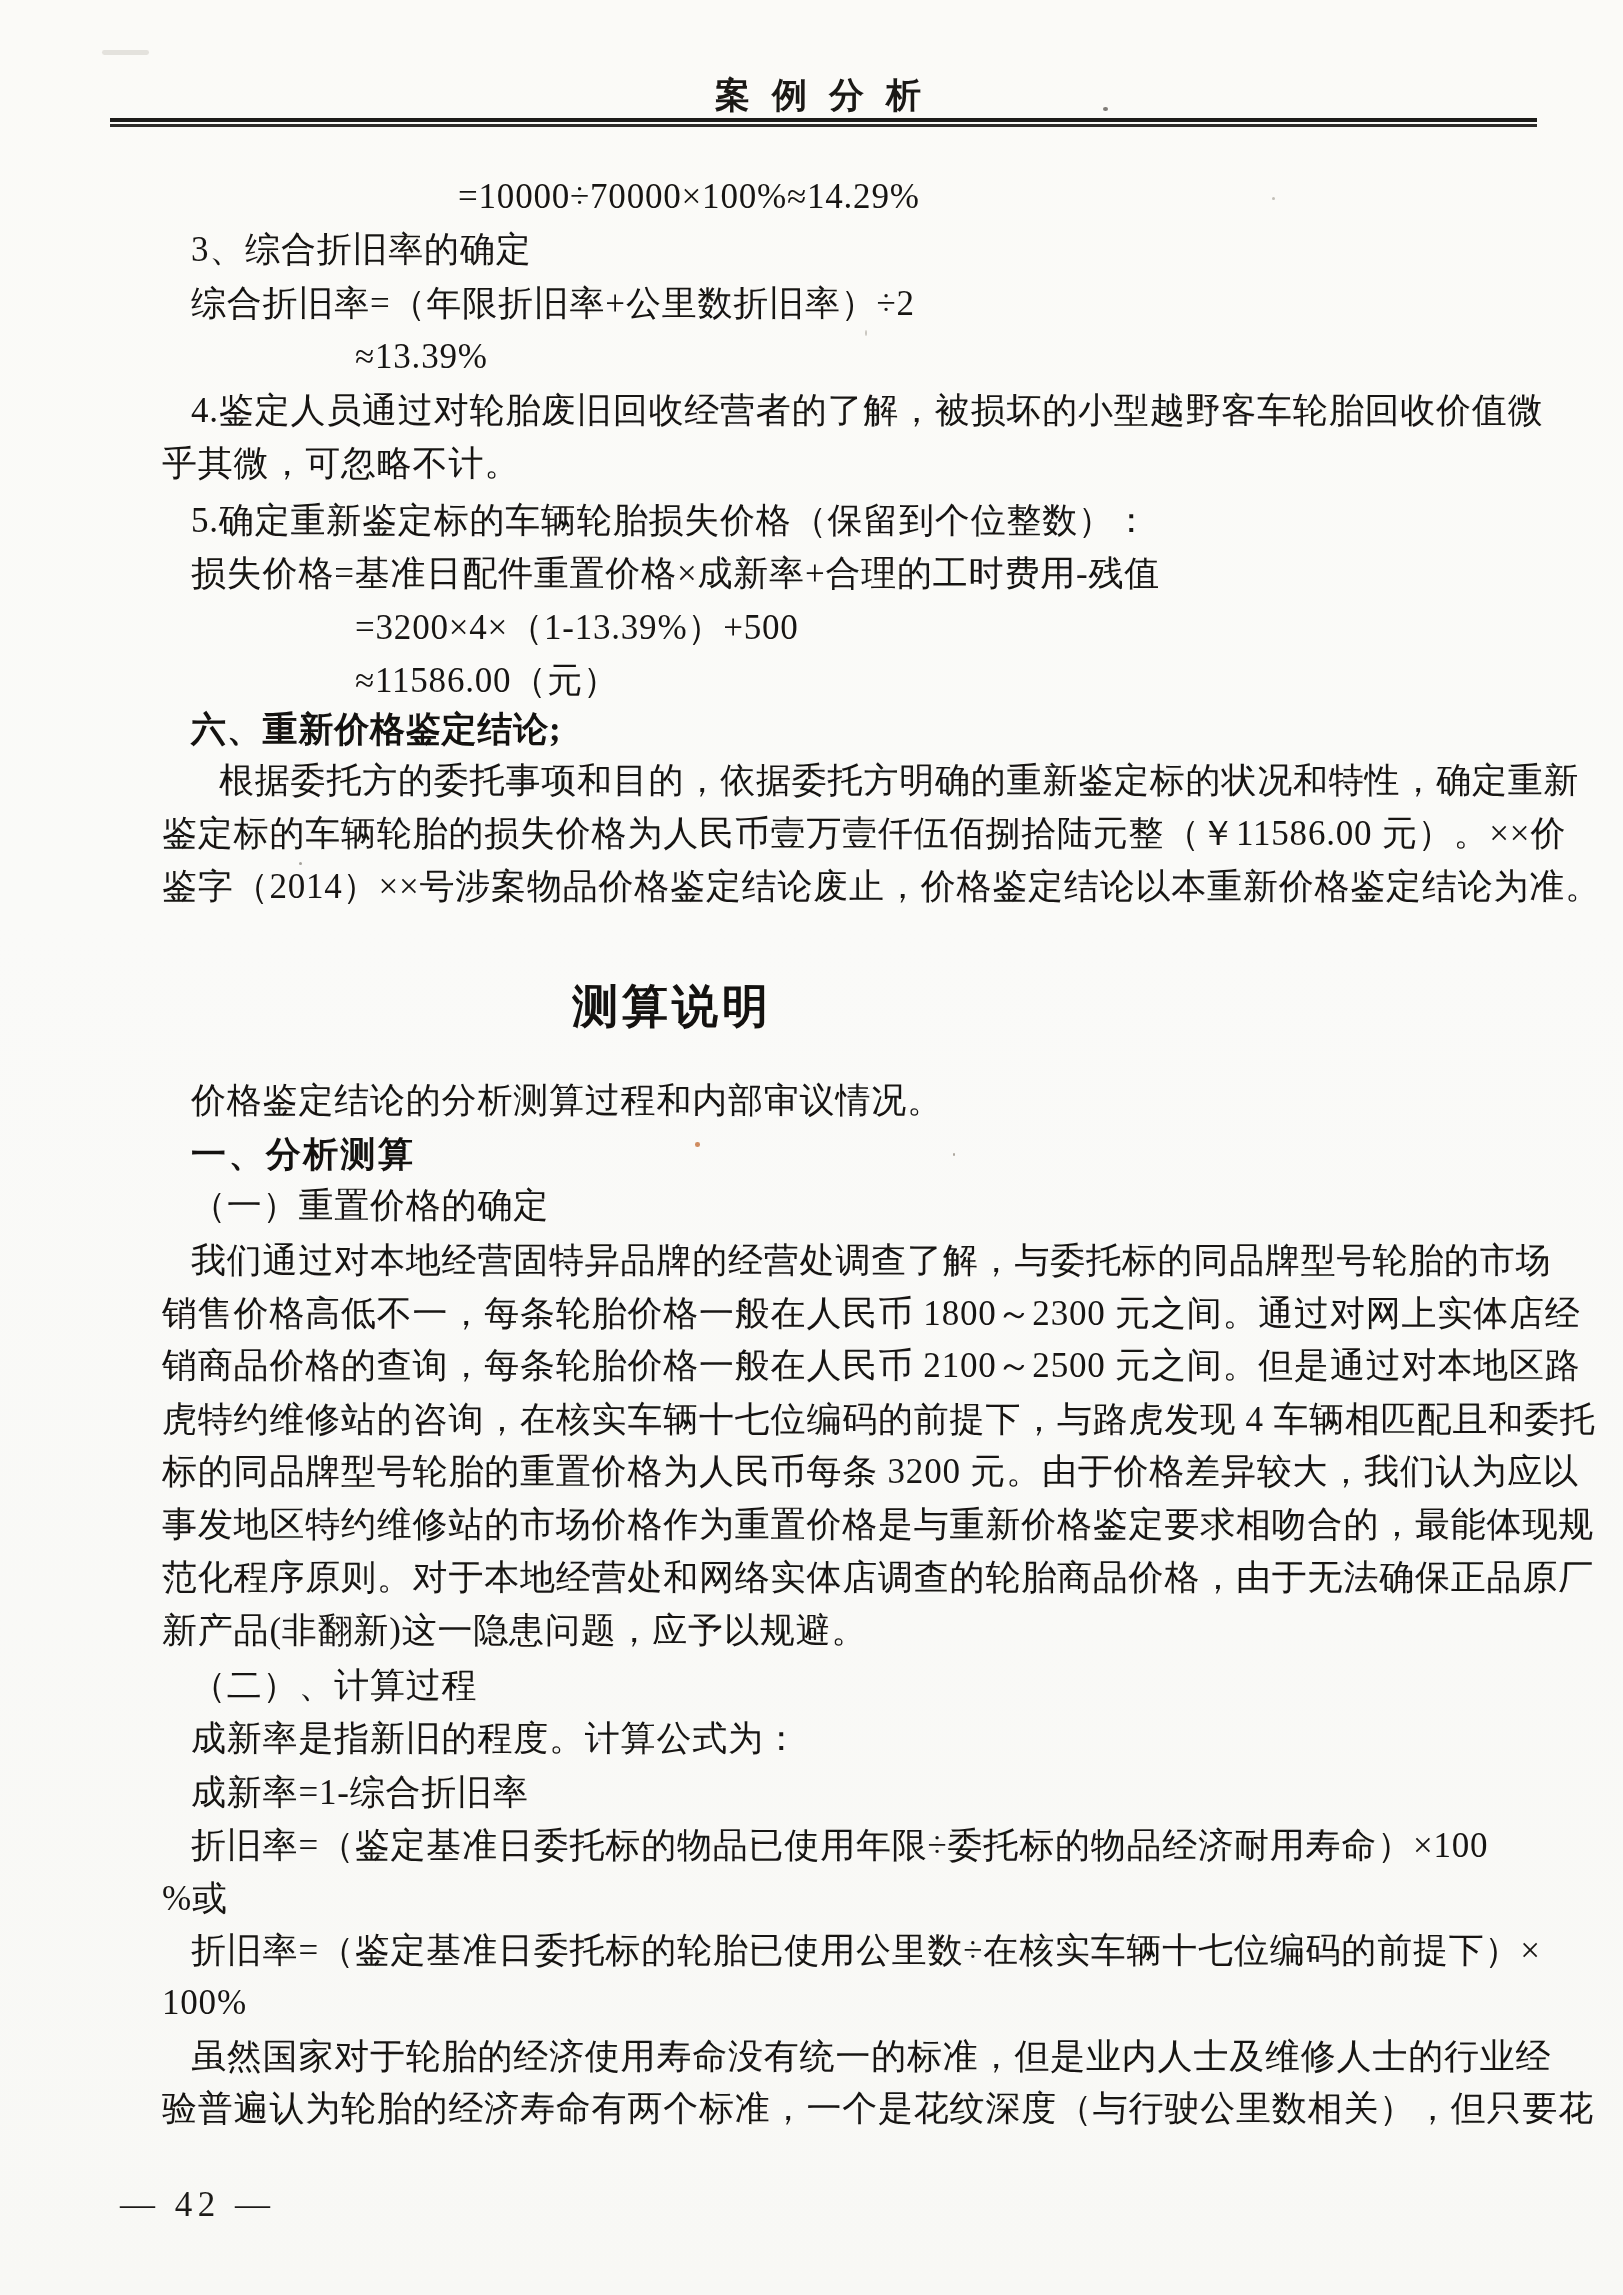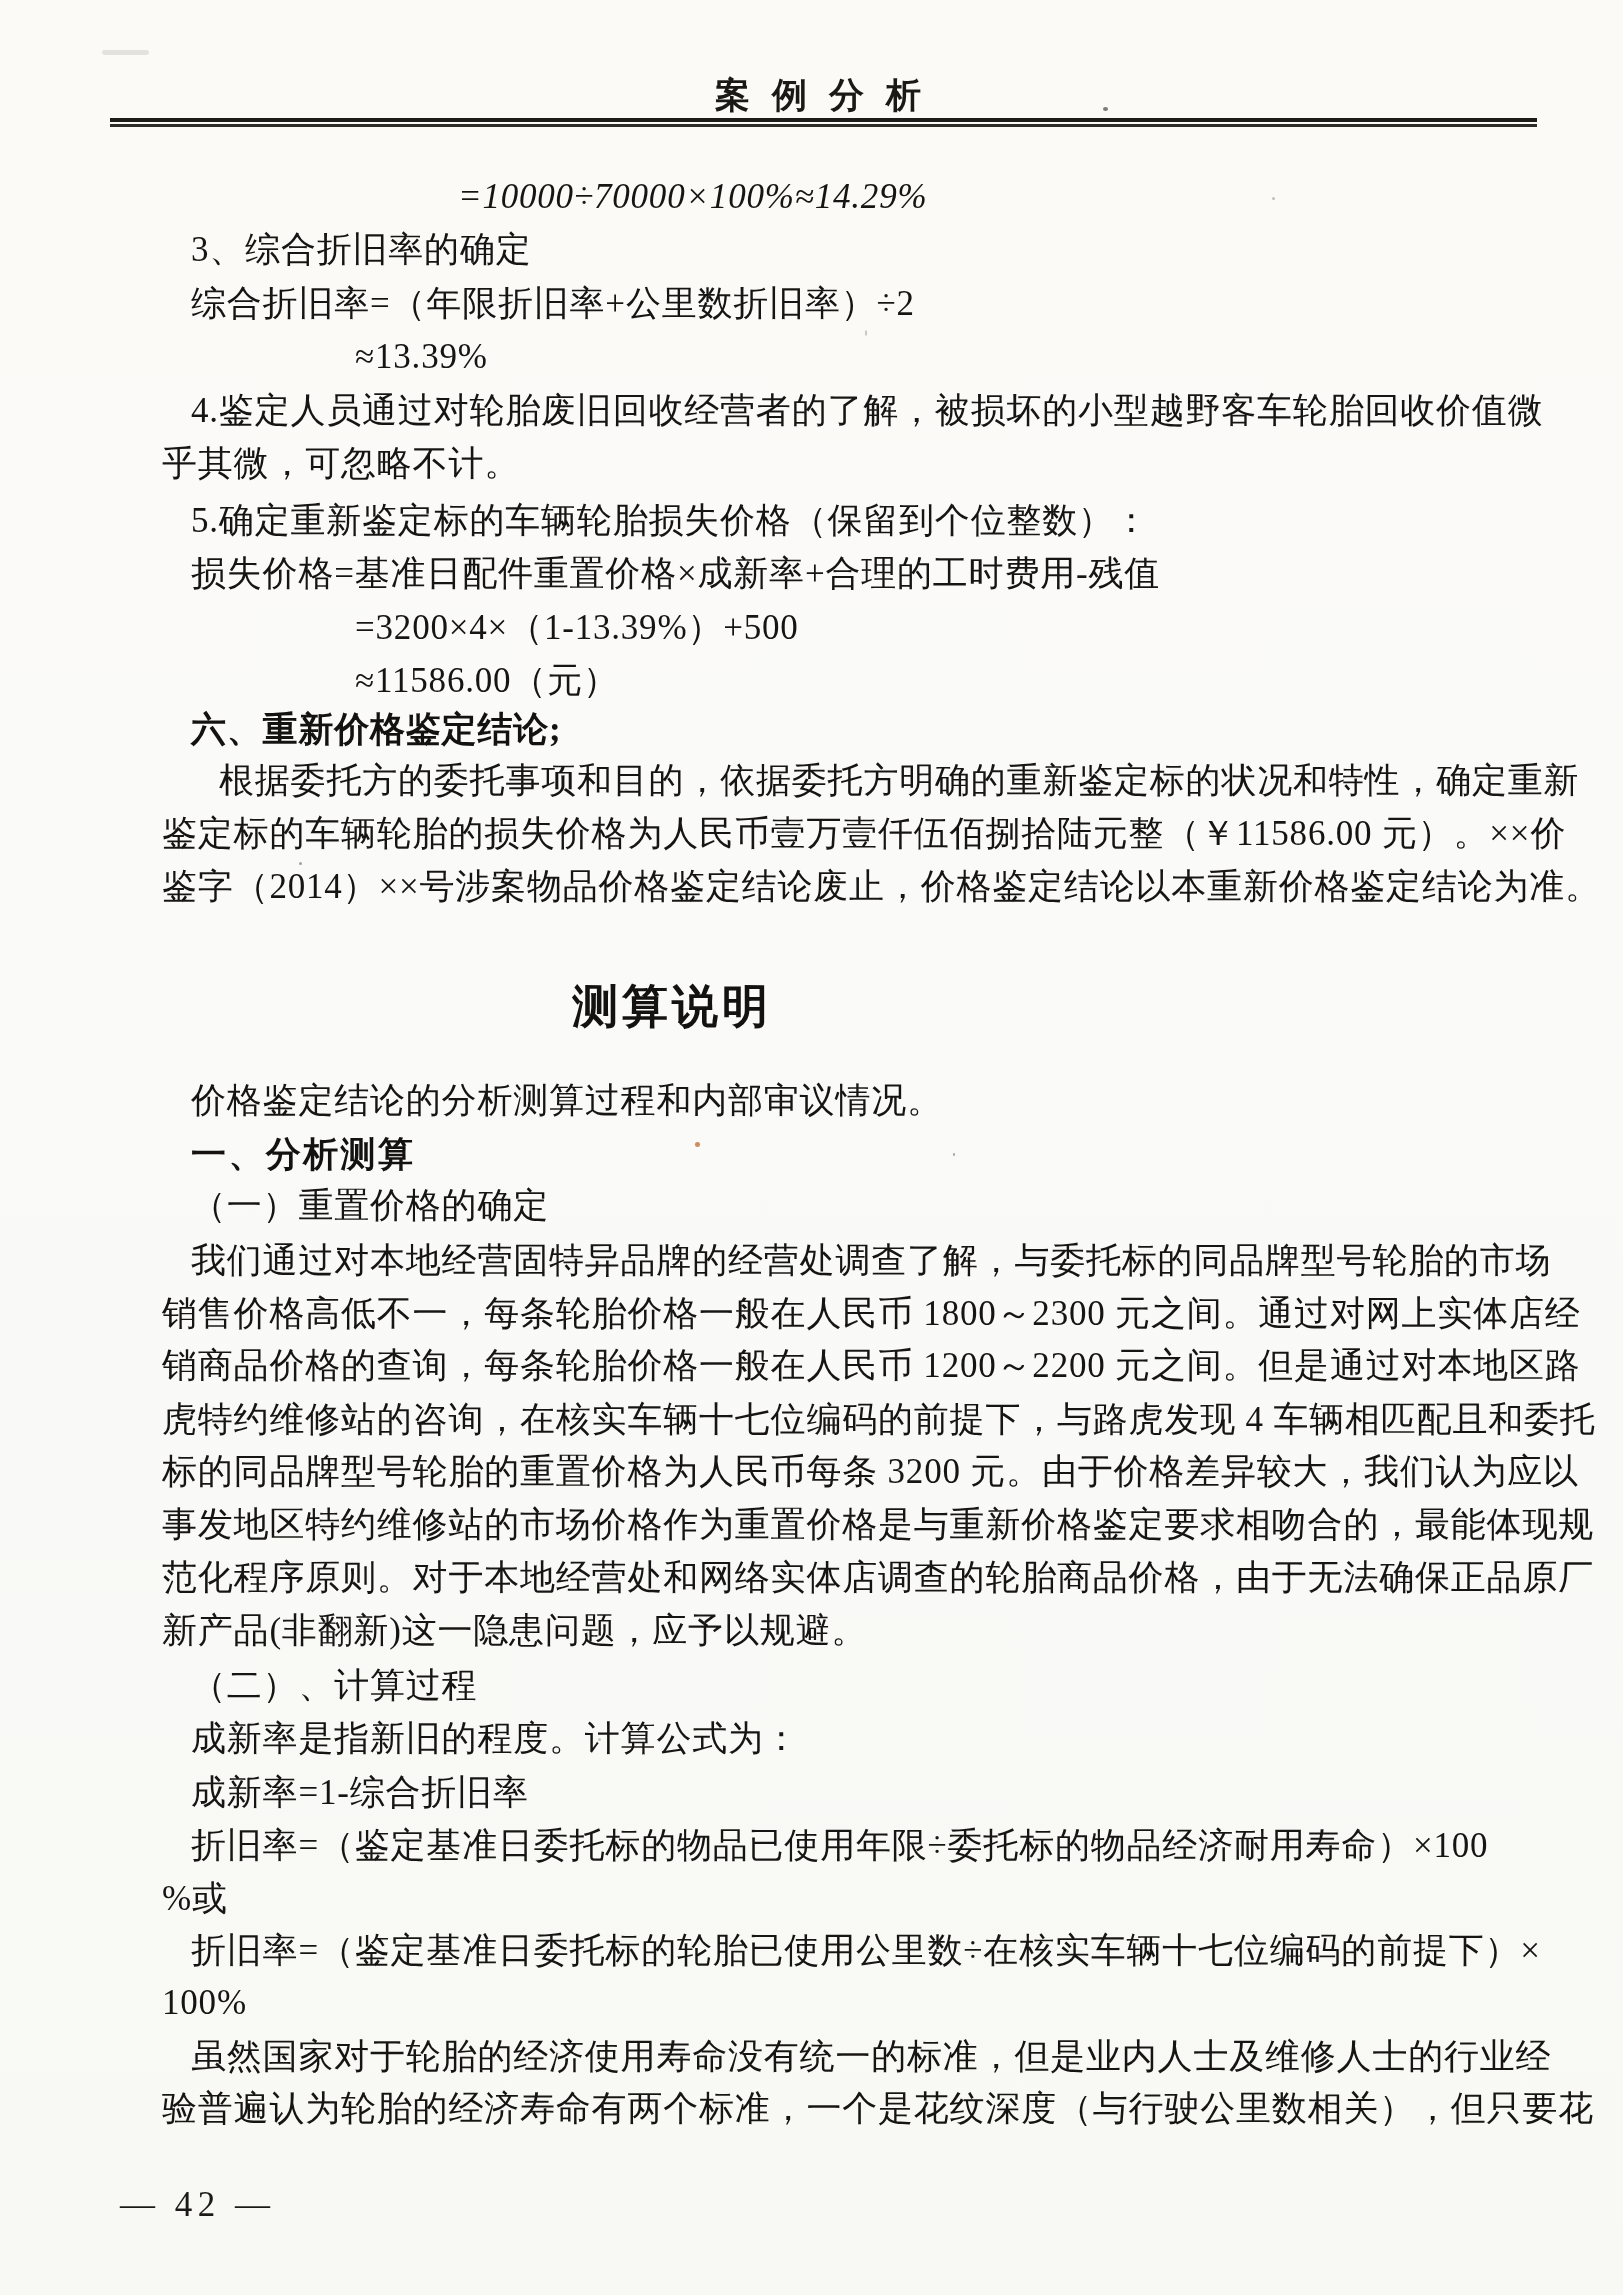--- a/index.html
+++ b/index.html
@@ -23,21 +23,21 @@
     position:absolute; left:110px; top:118px; width:1427px; height:2.4px;
     border-top:4.7px solid #1d1c1a; border-bottom:3.1px solid #2e2c29;
   }
   .line {
     position:absolute; white-space:nowrap;
     font-size:35px; line-height:1.15; letter-spacing:0.8px;
   }
   .flush   { left:122px;margin-left:40px; }
   .indent  { left:191px; }
   .formula { left:355px; }
-  .f-deep  { left:458px;font-style:italic; }
+  .f-deep  { left:458px; }
   .bold    { font-weight:bold; color:#141210; }
   .spaced  { letter-spacing:2.4px; }
   .heading-center {
     left:0; width:1344px; text-align:center;
     font-size:46px; font-weight:bold; letter-spacing:3.9px; color:#141210;
   }
   .page-number {
     position:absolute; left:120px; top:2185px;
     font-size:35px; letter-spacing:5.5px; white-space:nowrap; color:#1c1a18;
   }
@@ -66,21 +66,21 @@
       <div class="line indent bold" style="top: 710px;">六、重新价格鉴定结论;</div>
       <div class="line indent" style="top: 761px; margin-left: 28px;">根据委托方的委托事项和目的，依据委托方明确的重新鉴定标的状况和特性，确定重新</div>
       <div class="line flush" style="top: 814px;">鉴定标的车辆轮胎的损失价格为人民币壹万壹仟伍佰捌拾陆元整（￥11586.00 元）。××价</div>
       <div class="line flush" style="top: 867px;">鉴字（2014）××号涉案物品价格鉴定结论废止，价格鉴定结论以本重新价格鉴定结论为准。</div>
       <div class="line heading-center" style="top: 981px;">测算说明</div>
       <div class="line indent" style="top: 1081px;">价格鉴定结论的分析测算过程和内部审议情况。</div>
       <div class="line indent bold spaced" style="top: 1135px;">一、分析测算</div>
       <div class="line indent" style="top: 1186px;">（一）重置价格的确定</div>
       <div class="line indent" style="top: 1241px;">我们通过对本地经营固特异品牌的经营处调查了解，与委托标的同品牌型号轮胎的市场</div>
       <div class="line flush" style="top: 1294px;">销售价格高低不一，每条轮胎价格一般在人民币 1800～2300 元之间。通过对网上实体店经</div>
-      <div class="line flush" style="top: 1346px;">销商品价格的查询，每条轮胎价格一般在人民币 1200～2200 元之间。但是通过对本地区路</div>
+      <div class="line flush" style="top: 1346px;">销商品价格的查询，每条轮胎价格一般在人民币 2100～2500 元之间。但是通过对本地区路</div>
       <div class="line flush" style="top: 1400px;">虎特约维修站的咨询，在核实车辆十七位编码的前提下，与路虎发现 4 车辆相匹配且和委托</div>
       <div class="line flush" style="top: 1452px;">标的同品牌型号轮胎的重置价格为人民币每条 3200 元。由于价格差异较大，我们认为应以</div>
       <div class="line flush" style="top: 1505px;">事发地区特约维修站的市场价格作为重置价格是与重新价格鉴定要求相吻合的，最能体现规</div>
       <div class="line flush" style="top: 1558px;">范化程序原则。对于本地经营处和网络实体店调查的轮胎商品价格，由于无法确保正品原厂</div>
       <div class="line flush" style="top: 1611px;">新产品(非翻新)这一隐患问题，应予以规避。</div>
       <div class="line indent" style="top: 1666px;">（二）、计算过程</div>
       <div class="line indent" style="top: 1719px;">成新率是指新旧的程度。计算公式为：</div>
       <div class="line indent" style="top: 1773px;">成新率=1-综合折旧率</div>
       <div class="line indent" style="top: 1826px;">折旧率=（鉴定基准日委托标的物品已使用年限÷委托标的物品经济耐用寿命）×100</div>
       <div class="line flush" style="top: 1879px;">%或</div>

